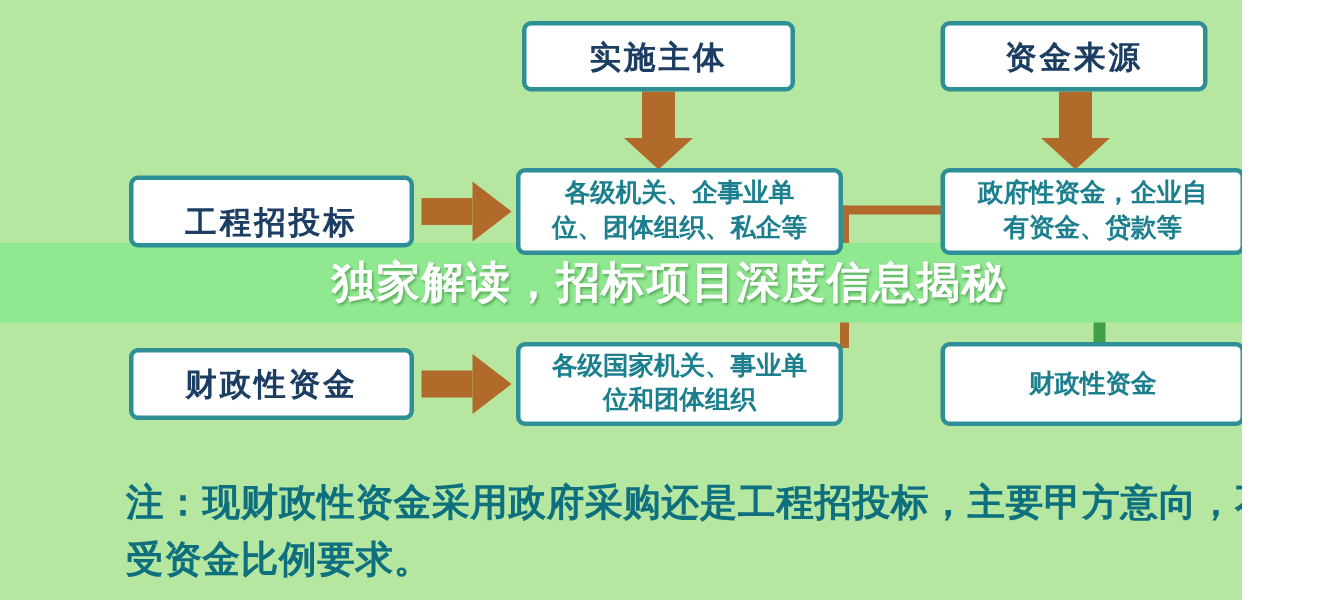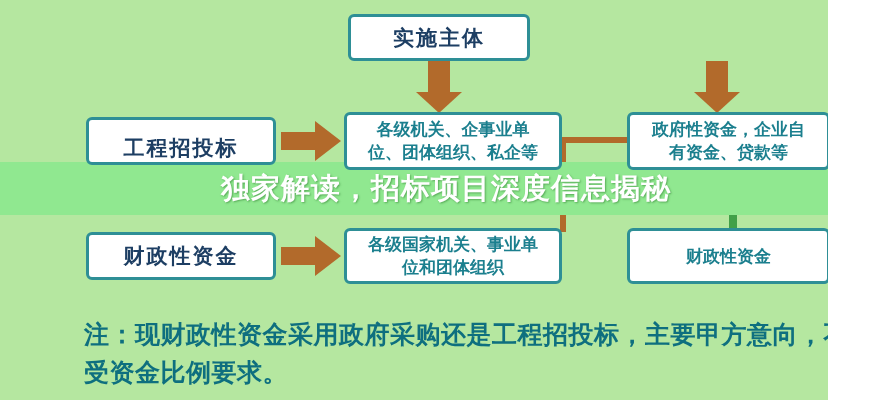--- a/index.html
+++ b/index.html
@@ -116,20 +116,23 @@
   }
 </style>
 </head>
 <body>
 
 <div class="canvas">
 
   <div class="box top-box-1">
     <span class="title-text">实施主体</span>
   </div>
+  <div class="box top-box-2">
+    <span class="title-text">资金来源</span>
+  </div>
 
   <div class="down-arrow down-arrow-1">
     <div class="shaft"></div>
     <div class="head"></div>
   </div>
   <div class="down-arrow down-arrow-2">
     <div class="shaft"></div>
     <div class="head"></div>
   </div>
 

